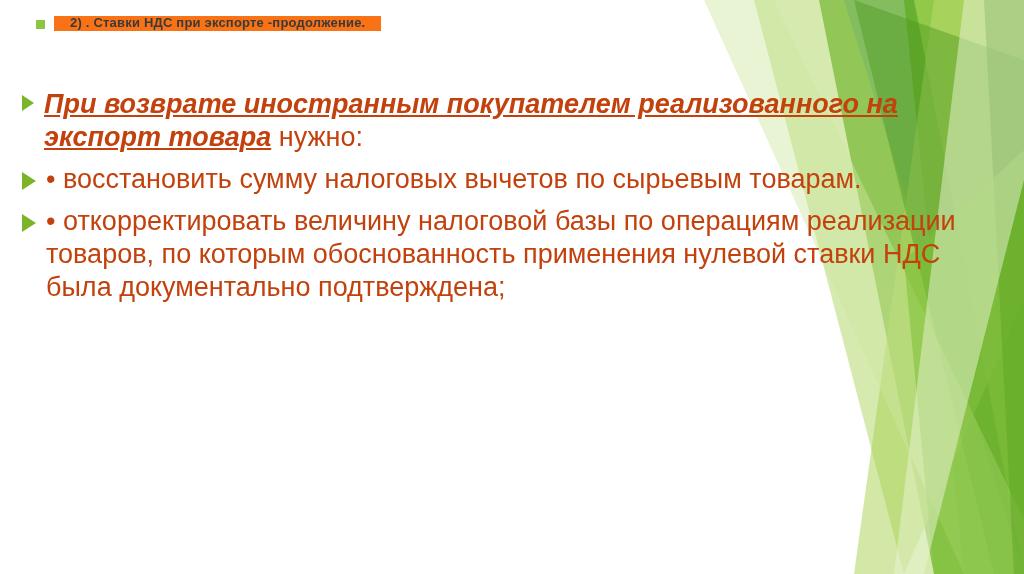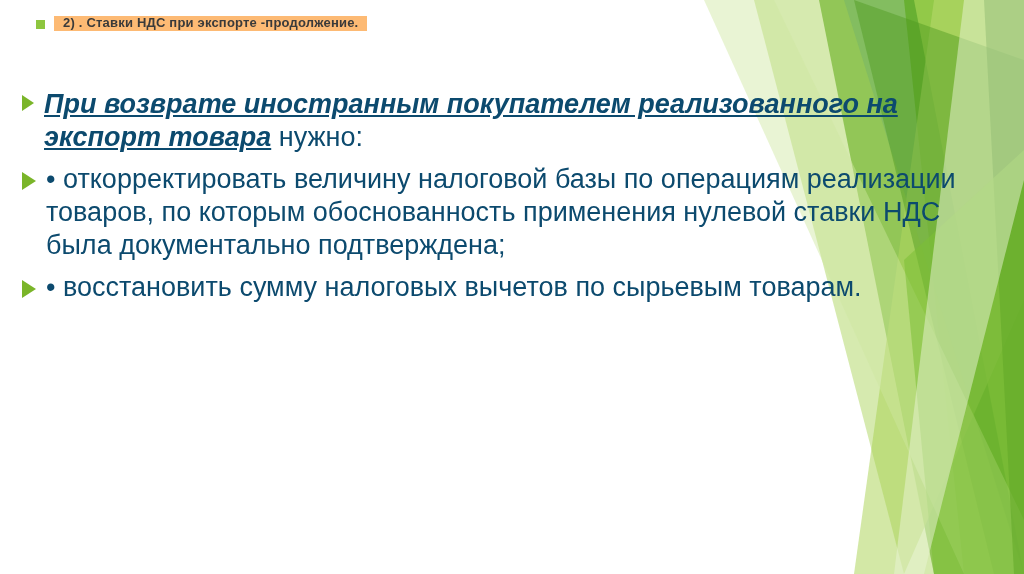--- a/index.html
+++ b/index.html
@@ -46,24 +46,24 @@
     position: absolute;
     left: 36px;
     top: 16px;
     display: flex;
     align-items: flex-start;
   }
   .title-text {
     font-size: 13px;
     font-weight: bold;
     color: #3a3a3a;
-    background: #fdba74;
+    background: #f97316;
     line-height: 1.15;
     letter-spacing: 0.2px;
-    padding: 0 9px;
+    padding: 0 16px;
   }
 
   .body-block {
     position: absolute;
     left: 22px;
     top: 88px;
     width: 950px;
   }
 
   .bullet-row {
@@ -94,21 +94,21 @@
     flex: 0 0 auto;
   }
   .marker-tri.small {
     border-top-width: 8px;
     border-bottom-width: 8px;
     border-left-width: 12px;
     margin-top: 7px;
   }
 
   .para {
-    color: #0c4a6e;
+    color: #c2410c;
     font-size: 27px;
     line-height: 1.22;
   }
   .para.lead {
     font-weight: bold;
     font-style: italic;
   }
   .para.lead .tail {
     font-weight: normal;
     font-style: normal;
@@ -148,24 +148,24 @@
 
     <div class="body-block">
 
       <div class="bullet-row">
         <div class="marker-tri small"></div>
         <div class="para lead"><span class="ul">При возврате иностранным покупателем реализованного на экспорт товара</span><span class="tail"> нужно:</span></div>
       </div>
 
       <div class="bullet-row">
         <div class="marker-tri"></div>
-        <div class="para">•    откорректировать величину налоговой базы по операциям реализации товаров, по которым обоснованность применения нулевой ставки НДС была документально подтверждена;</div>
+        <div class="para">•    восстановить сумму налоговых вычетов по сырьевым товарам.</div>
       </div>
 
       <div class="bullet-row">
         <div class="marker-tri"></div>
-        <div class="para">•    восстановить сумму налоговых вычетов по сырьевым товарам.</div>
+        <div class="para">•    откорректировать величину налоговой базы по операциям реализации товаров, по которым обоснованность применения нулевой ставки НДС была документально подтверждена;</div>
       </div>
 
 
     </div>
   </div>
 </div>
 
 </body></html>

